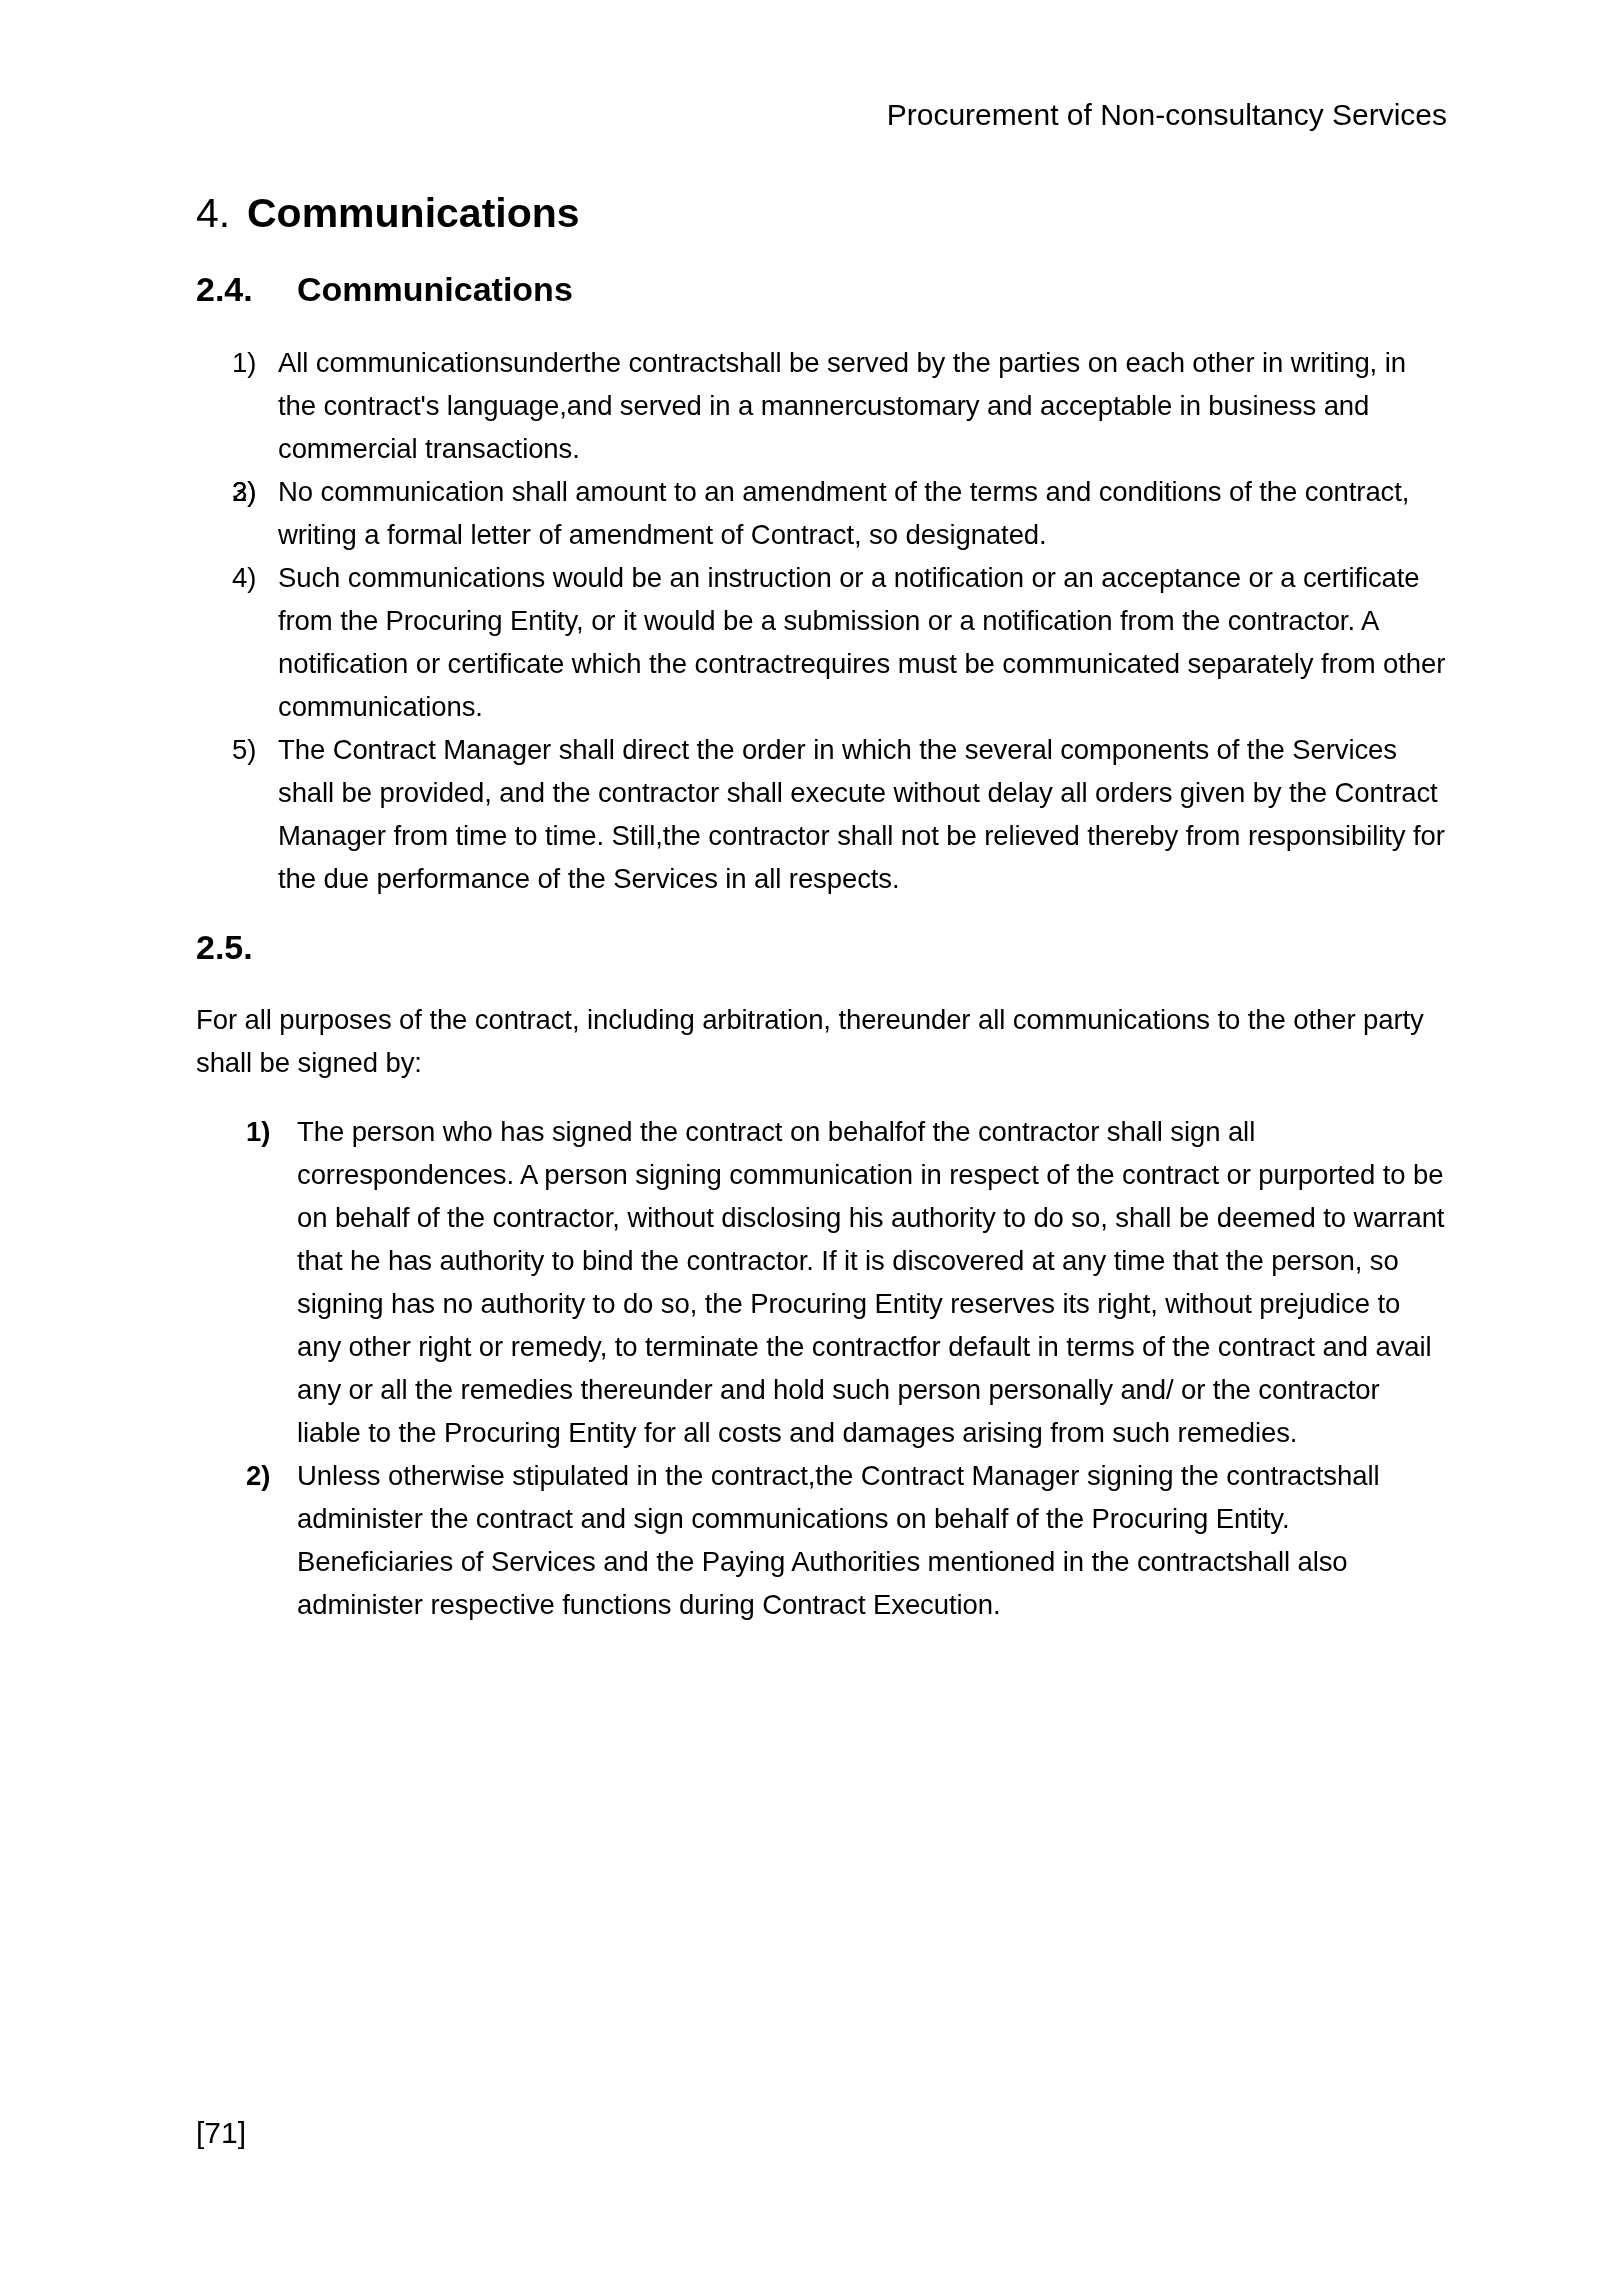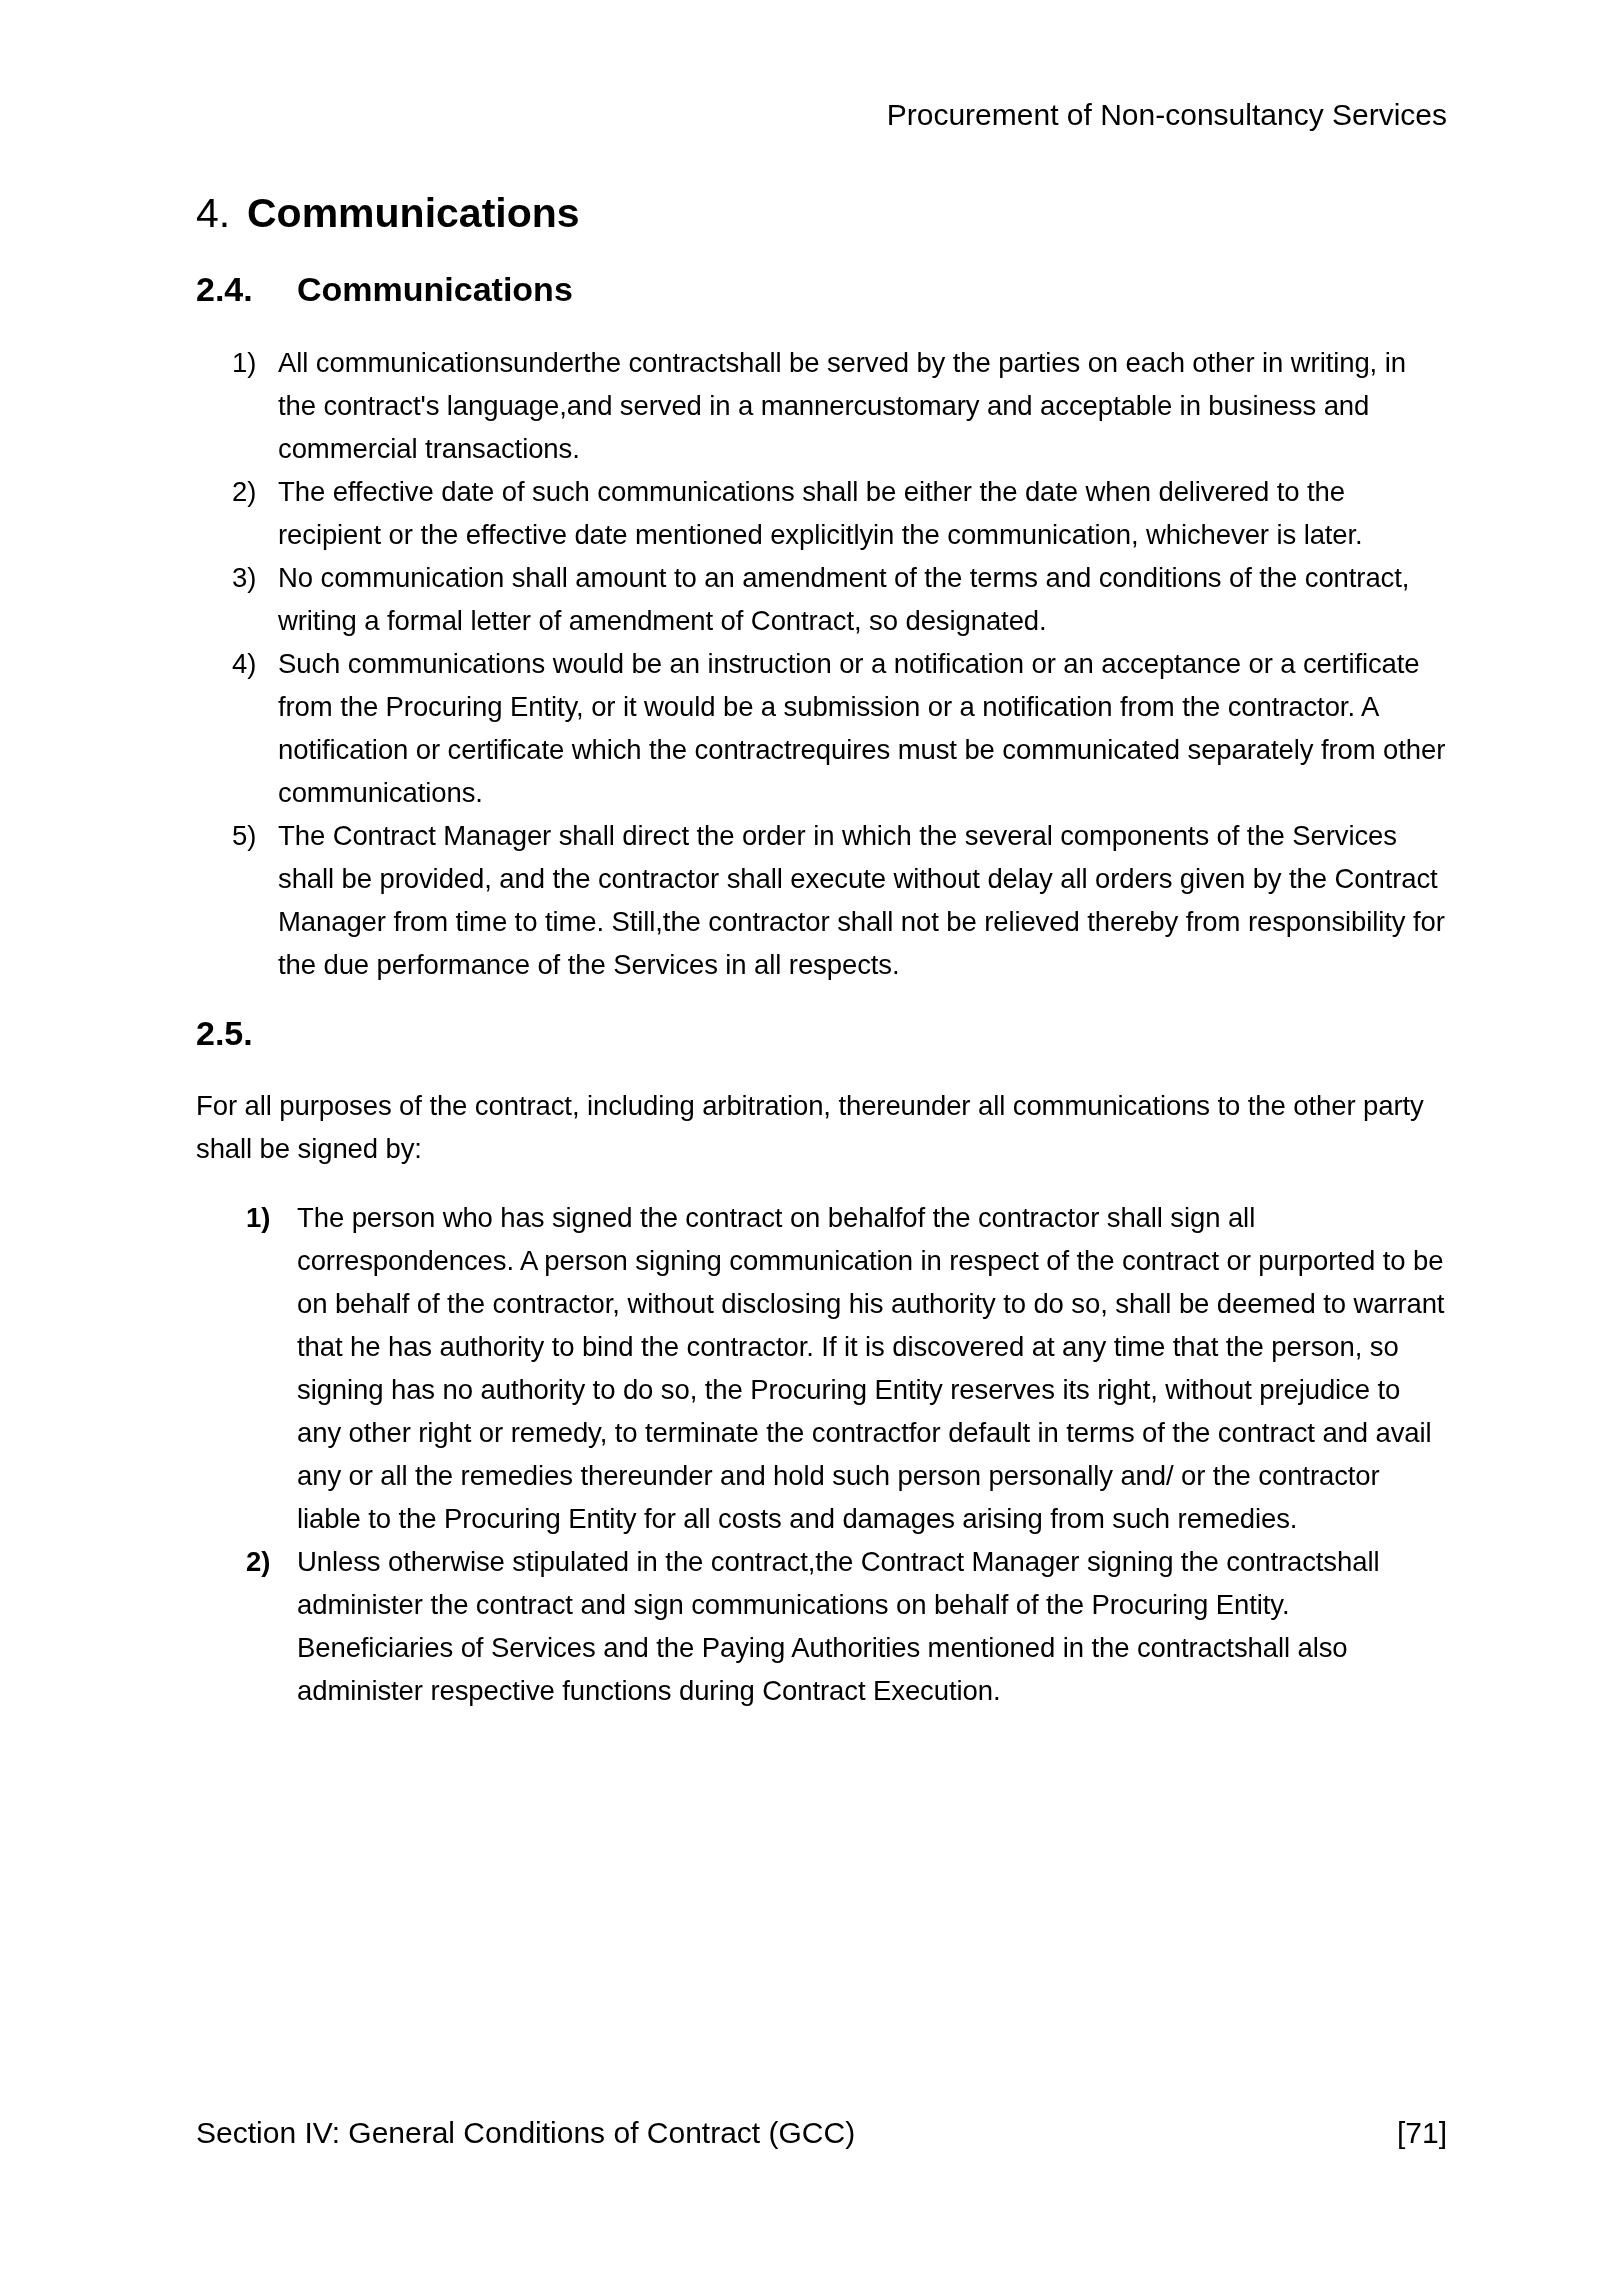--- a/index.html
+++ b/index.html
@@ -118,21 +118,20 @@
       <span class="h-text">Communications</span>
     </h2>
 
     <div class="num-list list-41">
       <div class="num-item">
         <span class="li-num">1)</span>
         <span class="li-text">All communicationsunderthe contractshall be served by the parties on each other in writing, in the contract's language,and served in a mannercustomary and acceptable in business and commercial transactions.</span>
       </div>
       <div class="num-item">
         <span class="li-num">2)</span>
-        <span class="li-text">The effective date of such communications shall be either the date when delivered to the recipient or the effective date mentioned explicitlyin the communication, whichever is later.</span>
       </div>
       <div class="num-item">
         <span class="li-num">3)</span>
         <span class="li-text">No communication shall amount to an amendment of the terms and conditions of the contract, writing a formal letter of amendment of Contract, so designated.</span>
       </div>
       <div class="num-item">
         <span class="li-num">4)</span>
         <span class="li-text">Such communications would be an instruction or a notification or an acceptance or a certificate from the Procuring Entity, or it would be a submission or a notification from the contractor. A notification or certificate which the contractrequires must be communicated separately from other communications.</span>
       </div>
       <div class="num-item">
@@ -154,18 +153,17 @@
       </div>
       <div class="num-item">
         <span class="li-num">2)</span>
         <span class="li-text">Unless otherwise stipulated in the contract,the Contract Manager signing the contractshall administer the contract and sign communications on behalf of the Procuring Entity. Beneficiaries of Services and the Paying Authorities mentioned in the contractshall also administer respective functions during Contract Execution.</span>
       </div>
     </div>
 
   </div>
 
   <div class="page-footer">
-    <span>Section IV: General Conditions of Contract (GCC)</span>
     <span>[71]</span>
   </div>
 
 </div>
 
 
 </body></html>

